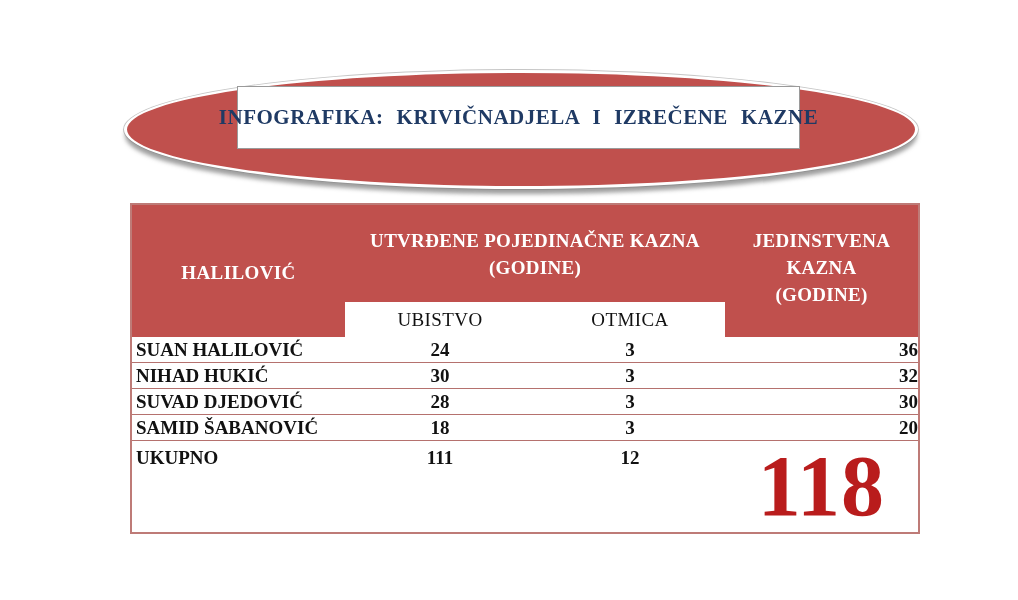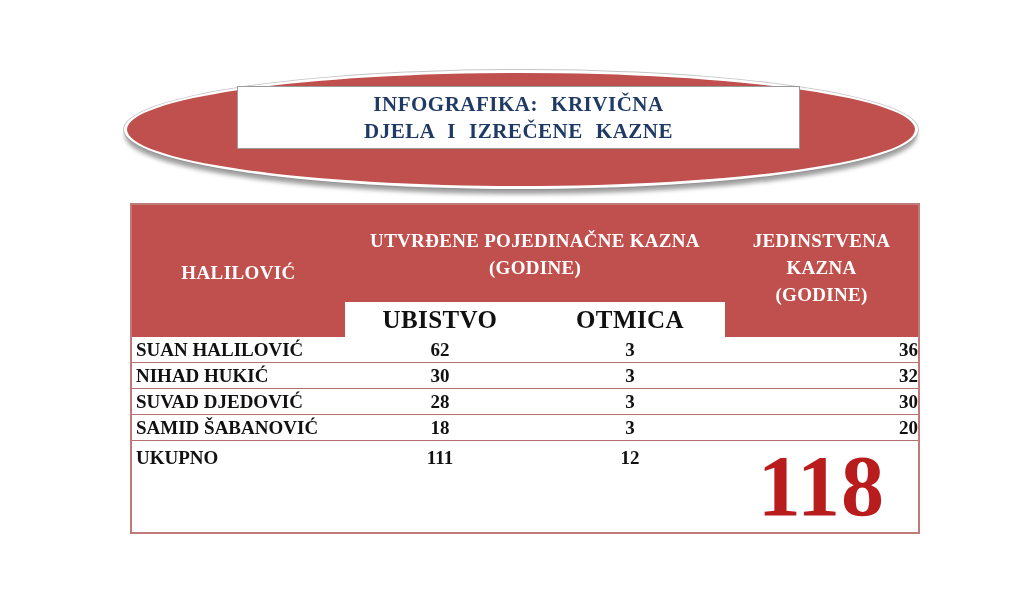--- a/index.html
+++ b/index.html
@@ -10,21 +10,21 @@
   
   .oval{
     position:absolute;left:124px;top:70px;width:788px;height:113px;
     background:#C0504D;border-radius:50%;
     border:3px solid #ffffff;
     box-shadow:0 6px 4px -1px rgba(125,125,125,.75), 0 0 0 1px #c6c6c6;
   }
   .title-box{
     position:absolute;left:237px;top:86px;width:561px;height:61px;
     background:#ffffff;border:1px solid #9a9a9a;
-    display:flex;flex-direction:column;justify-content:center;align-items:center;
+    display:flex;flex-direction:row;justify-content:center;align-items:center;
     z-index:2;
   }
   .title-line{
     color:#1F3A64;font-weight:700;font-size:21px;line-height:27px;
     letter-spacing:.5px;word-spacing:.35em;white-space:nowrap;
   }
   
   .tbl{
     position:absolute;left:130px;top:203px;width:790px;height:331px;
     border:2px solid #BE7B77;background:#ffffff;box-sizing:border-box;
@@ -46,21 +46,21 @@
   .h-col4{
     position:absolute;left:593px;top:22px;right:0;text-align:center;
     font-size:19px;line-height:27px;letter-spacing:.3px;
   }
   .substrip{
     position:absolute;left:213px;top:97px;width:380px;height:35px;
     background:#ffffff;display:flex;
   }
   .substrip div{
     flex:1;display:flex;align-items:center;justify-content:center;
-    color:#111111;font-size:25px;font-weight:700;letter-spacing:.4px;
+    color:#111111;font-size:19px;font-weight:400;letter-spacing:.4px;
   }
   .trow{
     display:flex;flex:0 0 26px;height:26px;border-bottom:1px solid #B5716E;
     font-weight:700;font-size:19px;color:#111111;box-sizing:border-box;
   }
   .c-name{flex:0 0 213px;padding-left:4px;line-height:25px;box-sizing:border-box;white-space:nowrap;}
   .c-num{flex:0 0 190px;text-align:center;line-height:25px;}
   .c-last{flex:1;text-align:right;line-height:25px;}
   .trow-total{
     display:flex;flex:1;font-weight:700;font-size:19px;color:#111111;
@@ -98,21 +98,21 @@
         <div>(GODINE)</div>
       </div>
       <div class="substrip">
         <div>UBISTVO</div>
         <div>OTMICA</div>
       </div>
     </div>
 
     <div class="trow">
       <div class="c-name">SUAN HALILOVIĆ</div>
-      <div class="c-num">62</div>
+      <div class="c-num">24</div>
       <div class="c-num">3</div>
       <div class="c-last">36</div>
     </div>
 
     <div class="trow">
       <div class="c-name">NIHAD HUKIĆ</div>
       <div class="c-num">30</div>
       <div class="c-num">3</div>
       <div class="c-last">32</div>
     </div>

